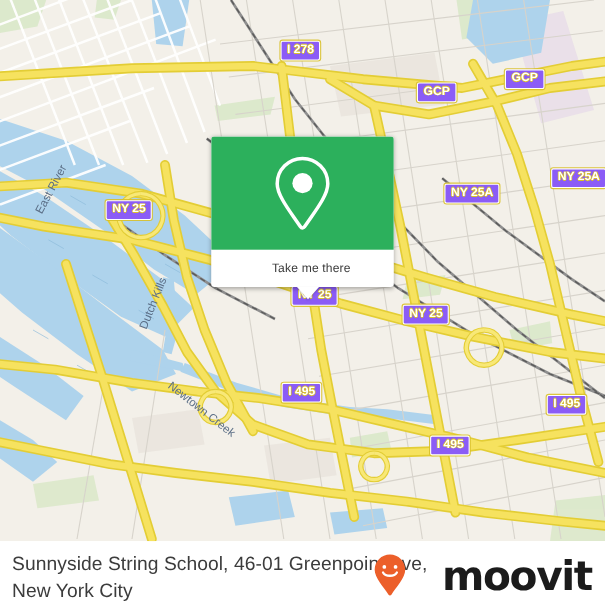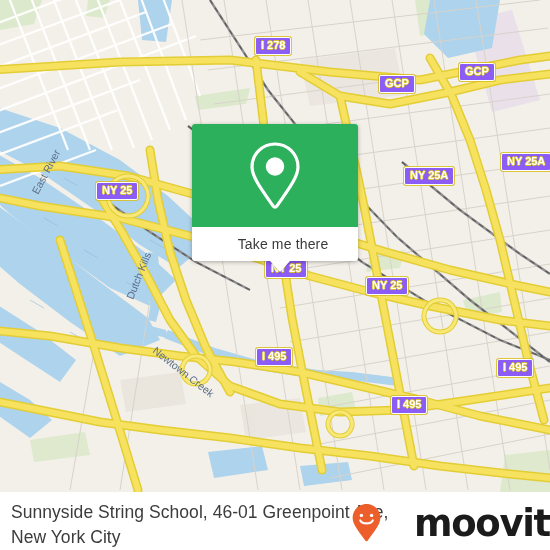--- a/index.html
+++ b/index.html
@@ -36,21 +36,21 @@
   #card-green{
     position:absolute;left:0;top:0;width:166px;height:103px;background:#2cb05c;
   }
   #pin-wrap{
     position:absolute;left:0;top:0;width:166px;height:103px;
     display:flex;align-items:center;justify-content:center;
   }
   #card-label{
     position:absolute;left:0;top:103px;width:182px;height:34px;
     display:flex;align-items:center;justify-content:center;
-    font-size:14px;color:#3a3a3a;letter-spacing:.15px;
+    font-size:11px;color:#3a3a3a;letter-spacing:.15px;
   }
   #card-tail{
     position:absolute;left:270px;top:261px;
     width:0;height:0;
     border-left:10px solid transparent;
     border-right:10px solid transparent;
     border-top:11px solid #ffffff;
     z-index:31;
     filter:drop-shadow(0 1px 1px rgba(0,0,0,0.18));
   }
@@ -58,21 +58,21 @@
   
   #bottom{
     position:absolute;left:0;top:492px;width:550px;height:58px;
     background:#ffffff;
   }
   #addr{
     position:absolute;left:11px;top:500px;width:385px;
     font-size:17.5px;line-height:25px;color:#3c3c3c;letter-spacing:.05px;
   }
   #logo{
-    position:absolute;right:0;top:503px;
+    position:absolute;right:12px;top:503px;
     display:flex;align-items:center;height:40px;gap:31px;
   }
   #logo .word{
     font-size:37px;font-weight:bold;color:#1b1b1b;letter-spacing:-1.3px;
     line-height:37px;margin-left:1px;
     font-family:"DejaVu Sans", sans-serif;
   }
   .water-txt{font-family:"Liberation Sans", sans-serif;font-size:10.5px;fill:#5b6e86;}
 </style>
 </head>

